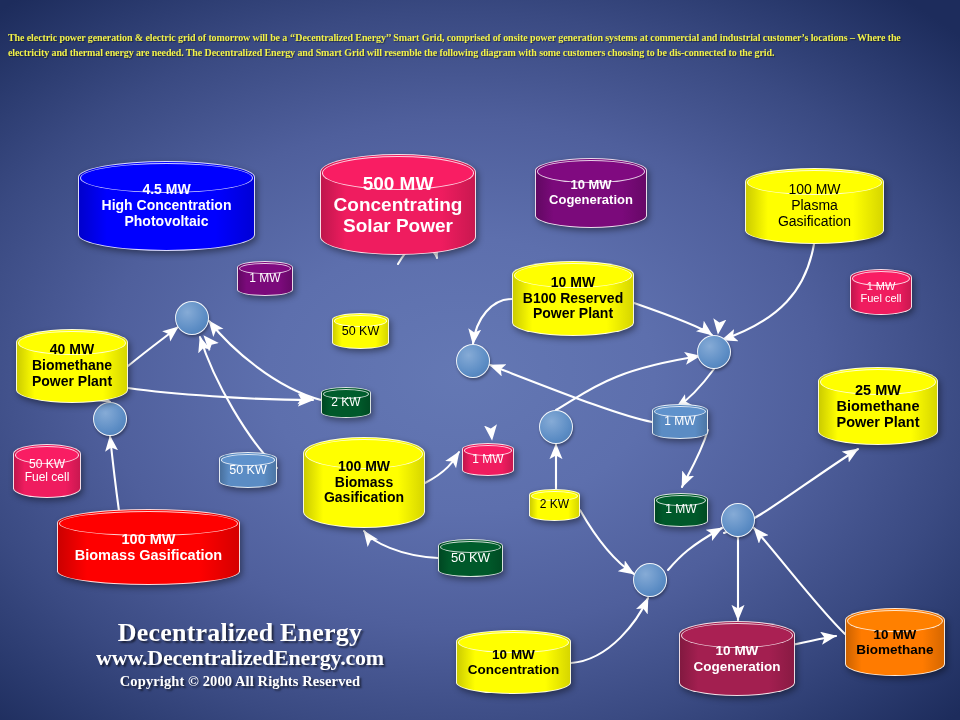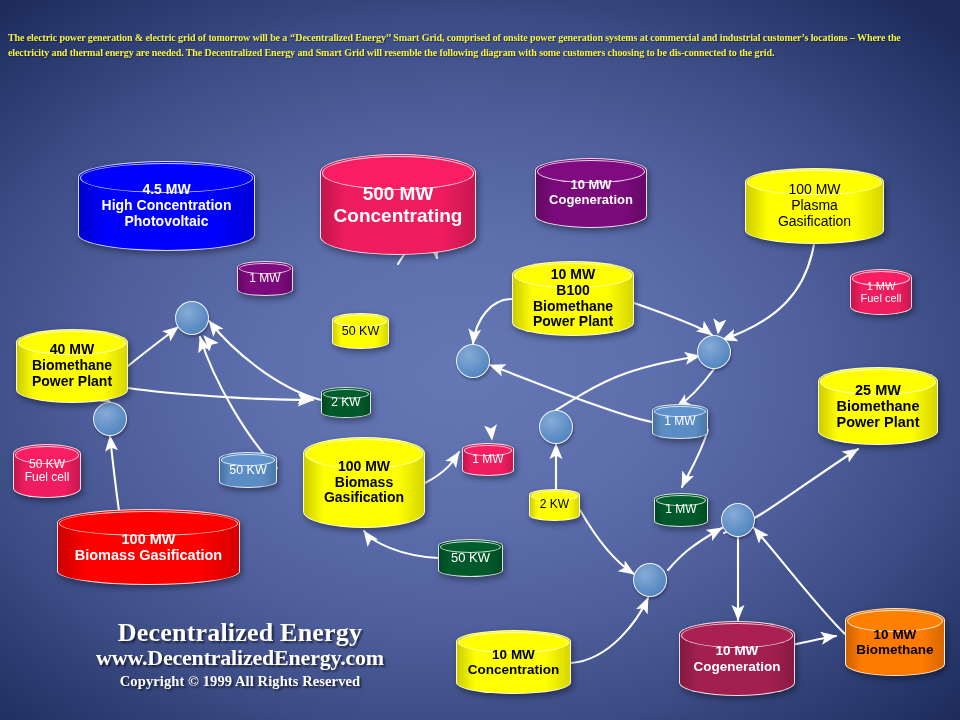--- a/index.html
+++ b/index.html
@@ -134,20 +134,21 @@
           <span class="ln">4.5 MW</span>
           <span class="ln">High Concentration</span>
           <span class="ln">Photovoltaic</span>
         </div>
       </div>
       <div class="cyl" style="left: 320px; top: 154px; width: 156px; height: 101px; background: linear-gradient(to right, rgb(191, 22, 76) 0%, rgb(239, 28, 95) 16%, rgb(239, 28, 95) 78%, rgb(201, 24, 80) 100%); color: rgb(255, 255, 255); font-size: 19px; font-weight: 700;">
         <div class="top-ell" style="background: rgb(249, 29, 99);"></div>
         <div class="txt">
           <span class="ln">500 MW</span>
           <span class="ln">Concentrating</span>
+          <span class="ln">Solar Power</span>
         </div>
       </div>
       <div class="cyl" style="left: 535px; top: 158px; width: 112px; height: 70px; background: linear-gradient(to right, rgb(98, 8, 98) 0%, rgb(123, 10, 123) 16%, rgb(123, 10, 123) 78%, rgb(103, 8, 103) 100%); color: rgb(255, 255, 255); font-size: 13px; font-weight: 700;">
         <div class="top-ell" style="background: rgb(128, 10, 128);"></div>
         <div class="txt">
           <span class="ln">10 MW</span>
           <span class="ln">Cogeneration</span>
         </div>
       </div>
       <div class="cyl" style="left: 745px; top: 168px; width: 139px; height: 76px; background: linear-gradient(to right, rgb(204, 204, 0) 0%, rgb(255, 255, 0) 16%, rgb(255, 255, 0) 78%, rgb(214, 214, 0) 100%); color: rgb(0, 0, 0); font-size: 14px; font-weight: 400;">
@@ -161,21 +162,21 @@
       <div class="cyl" style="left: 237px; top: 261px; width: 56px; height: 35px; background: linear-gradient(to right, rgb(98, 8, 98) 0%, rgb(123, 10, 123) 16%, rgb(123, 10, 123) 78%, rgb(103, 8, 103) 100%); color: rgb(255, 255, 255); font-size: 12px; font-weight: 400;">
         <div class="top-ell" style="background: rgb(128, 10, 128);"></div>
         <div class="txt">
           <span class="ln">1 MW</span>
         </div>
       </div>
       <div class="cyl" style="left: 512px; top: 261px; width: 122px; height: 75px; background: linear-gradient(to right, rgb(204, 204, 0) 0%, rgb(255, 255, 0) 16%, rgb(255, 255, 0) 78%, rgb(214, 214, 0) 100%); color: rgb(0, 0, 0); font-size: 14px; font-weight: 700;">
         <div class="top-ell" style="background: rgb(255, 255, 0);"></div>
         <div class="txt">
           <span class="ln">10 MW</span>
-          <span class="ln">B100 Biomethane</span>
+          <span class="ln">B100 Reserved</span>
           <span class="ln">Power Plant</span>
         </div>
       </div>
       <div class="cyl" style="left: 850px; top: 269px; width: 62px; height: 46px; background: linear-gradient(to right, rgb(191, 22, 76) 0%, rgb(239, 28, 95) 16%, rgb(239, 28, 95) 78%, rgb(201, 24, 80) 100%); color: rgb(255, 255, 255); font-size: 11px; font-weight: 400;">
         <div class="top-ell" style="background: rgb(249, 29, 99);"></div>
         <div class="txt">
           <span class="ln">1 MW</span>
           <span class="ln">Fuel cell</span>
         </div>
       </div>
@@ -284,16 +285,16 @@
         <div class="txt">
           <span class="ln">10 MW</span>
           <span class="ln">Biomethane</span>
         </div>
       </div>
     </div>
 
   <div class="footer">
     <div class="l1">Decentralized Energy</div>
     <div class="l2">www.DecentralizedEnergy.com</div>
-    <div class="l3">Copyright ©  1999  All Rights Reserved</div>
+    <div class="l3">Copyright ©  2000  All Rights Reserved</div>
   </div>
 
 </div>
 
 </body></html>

